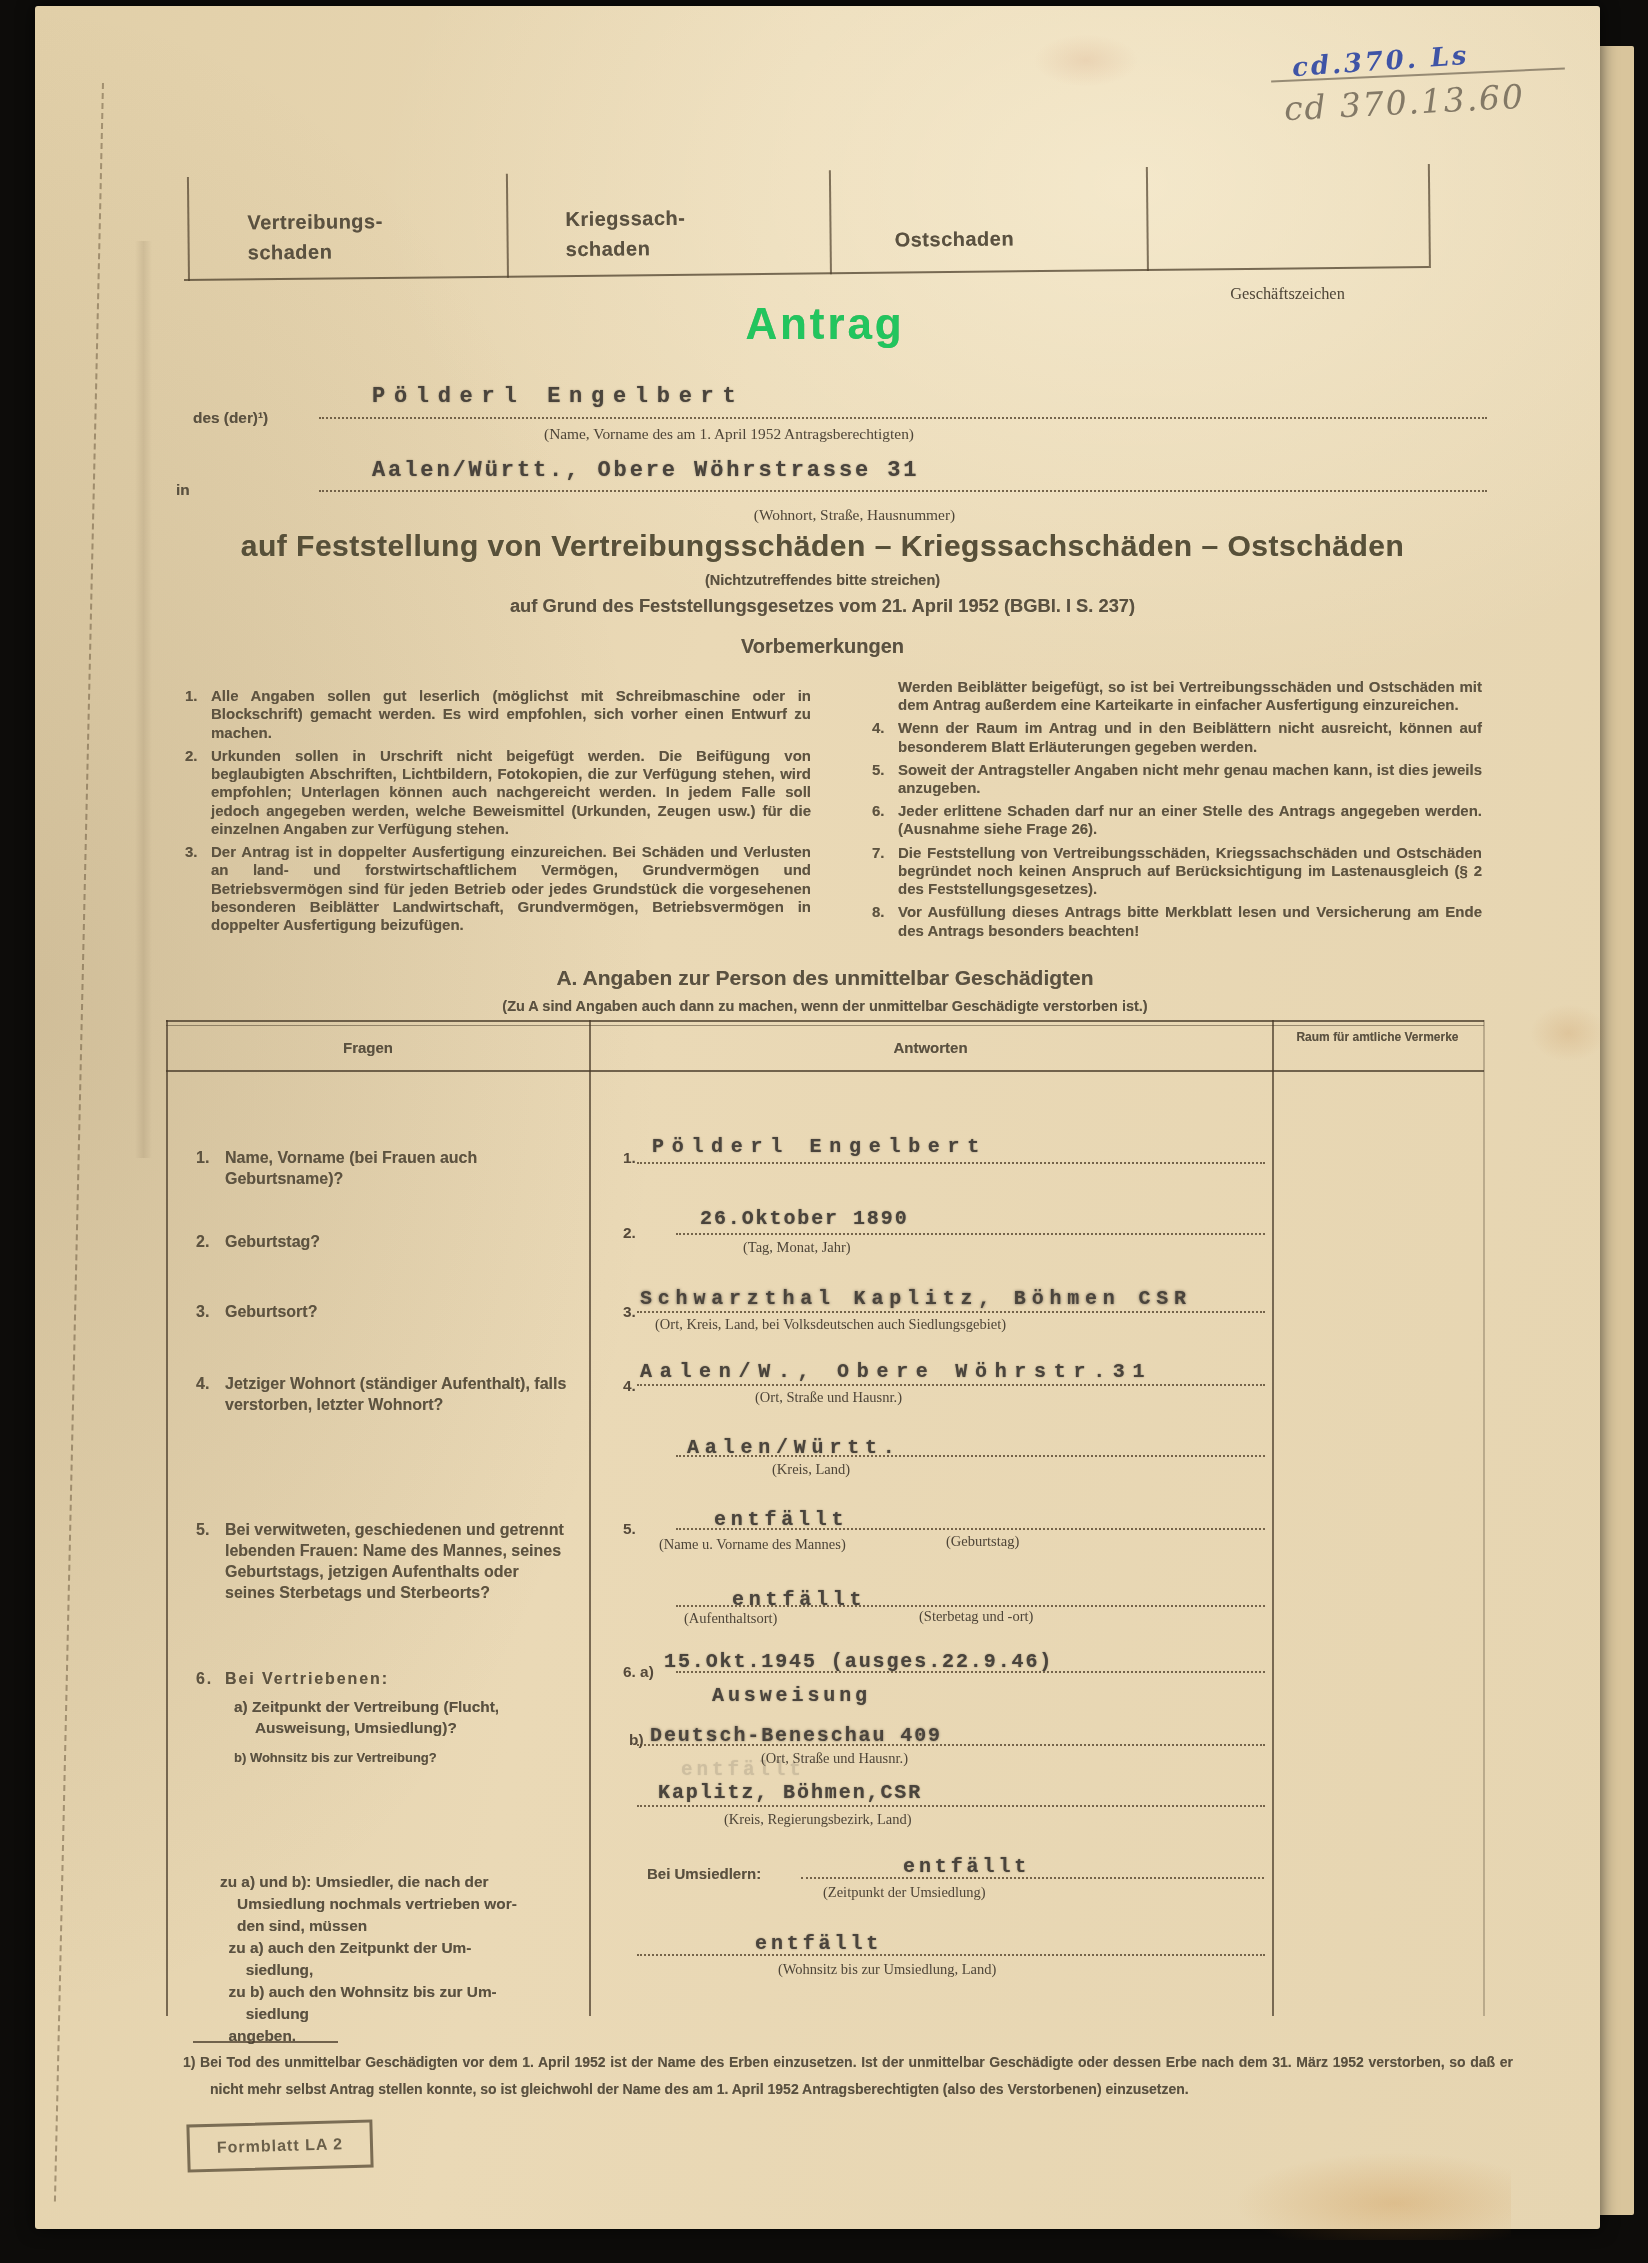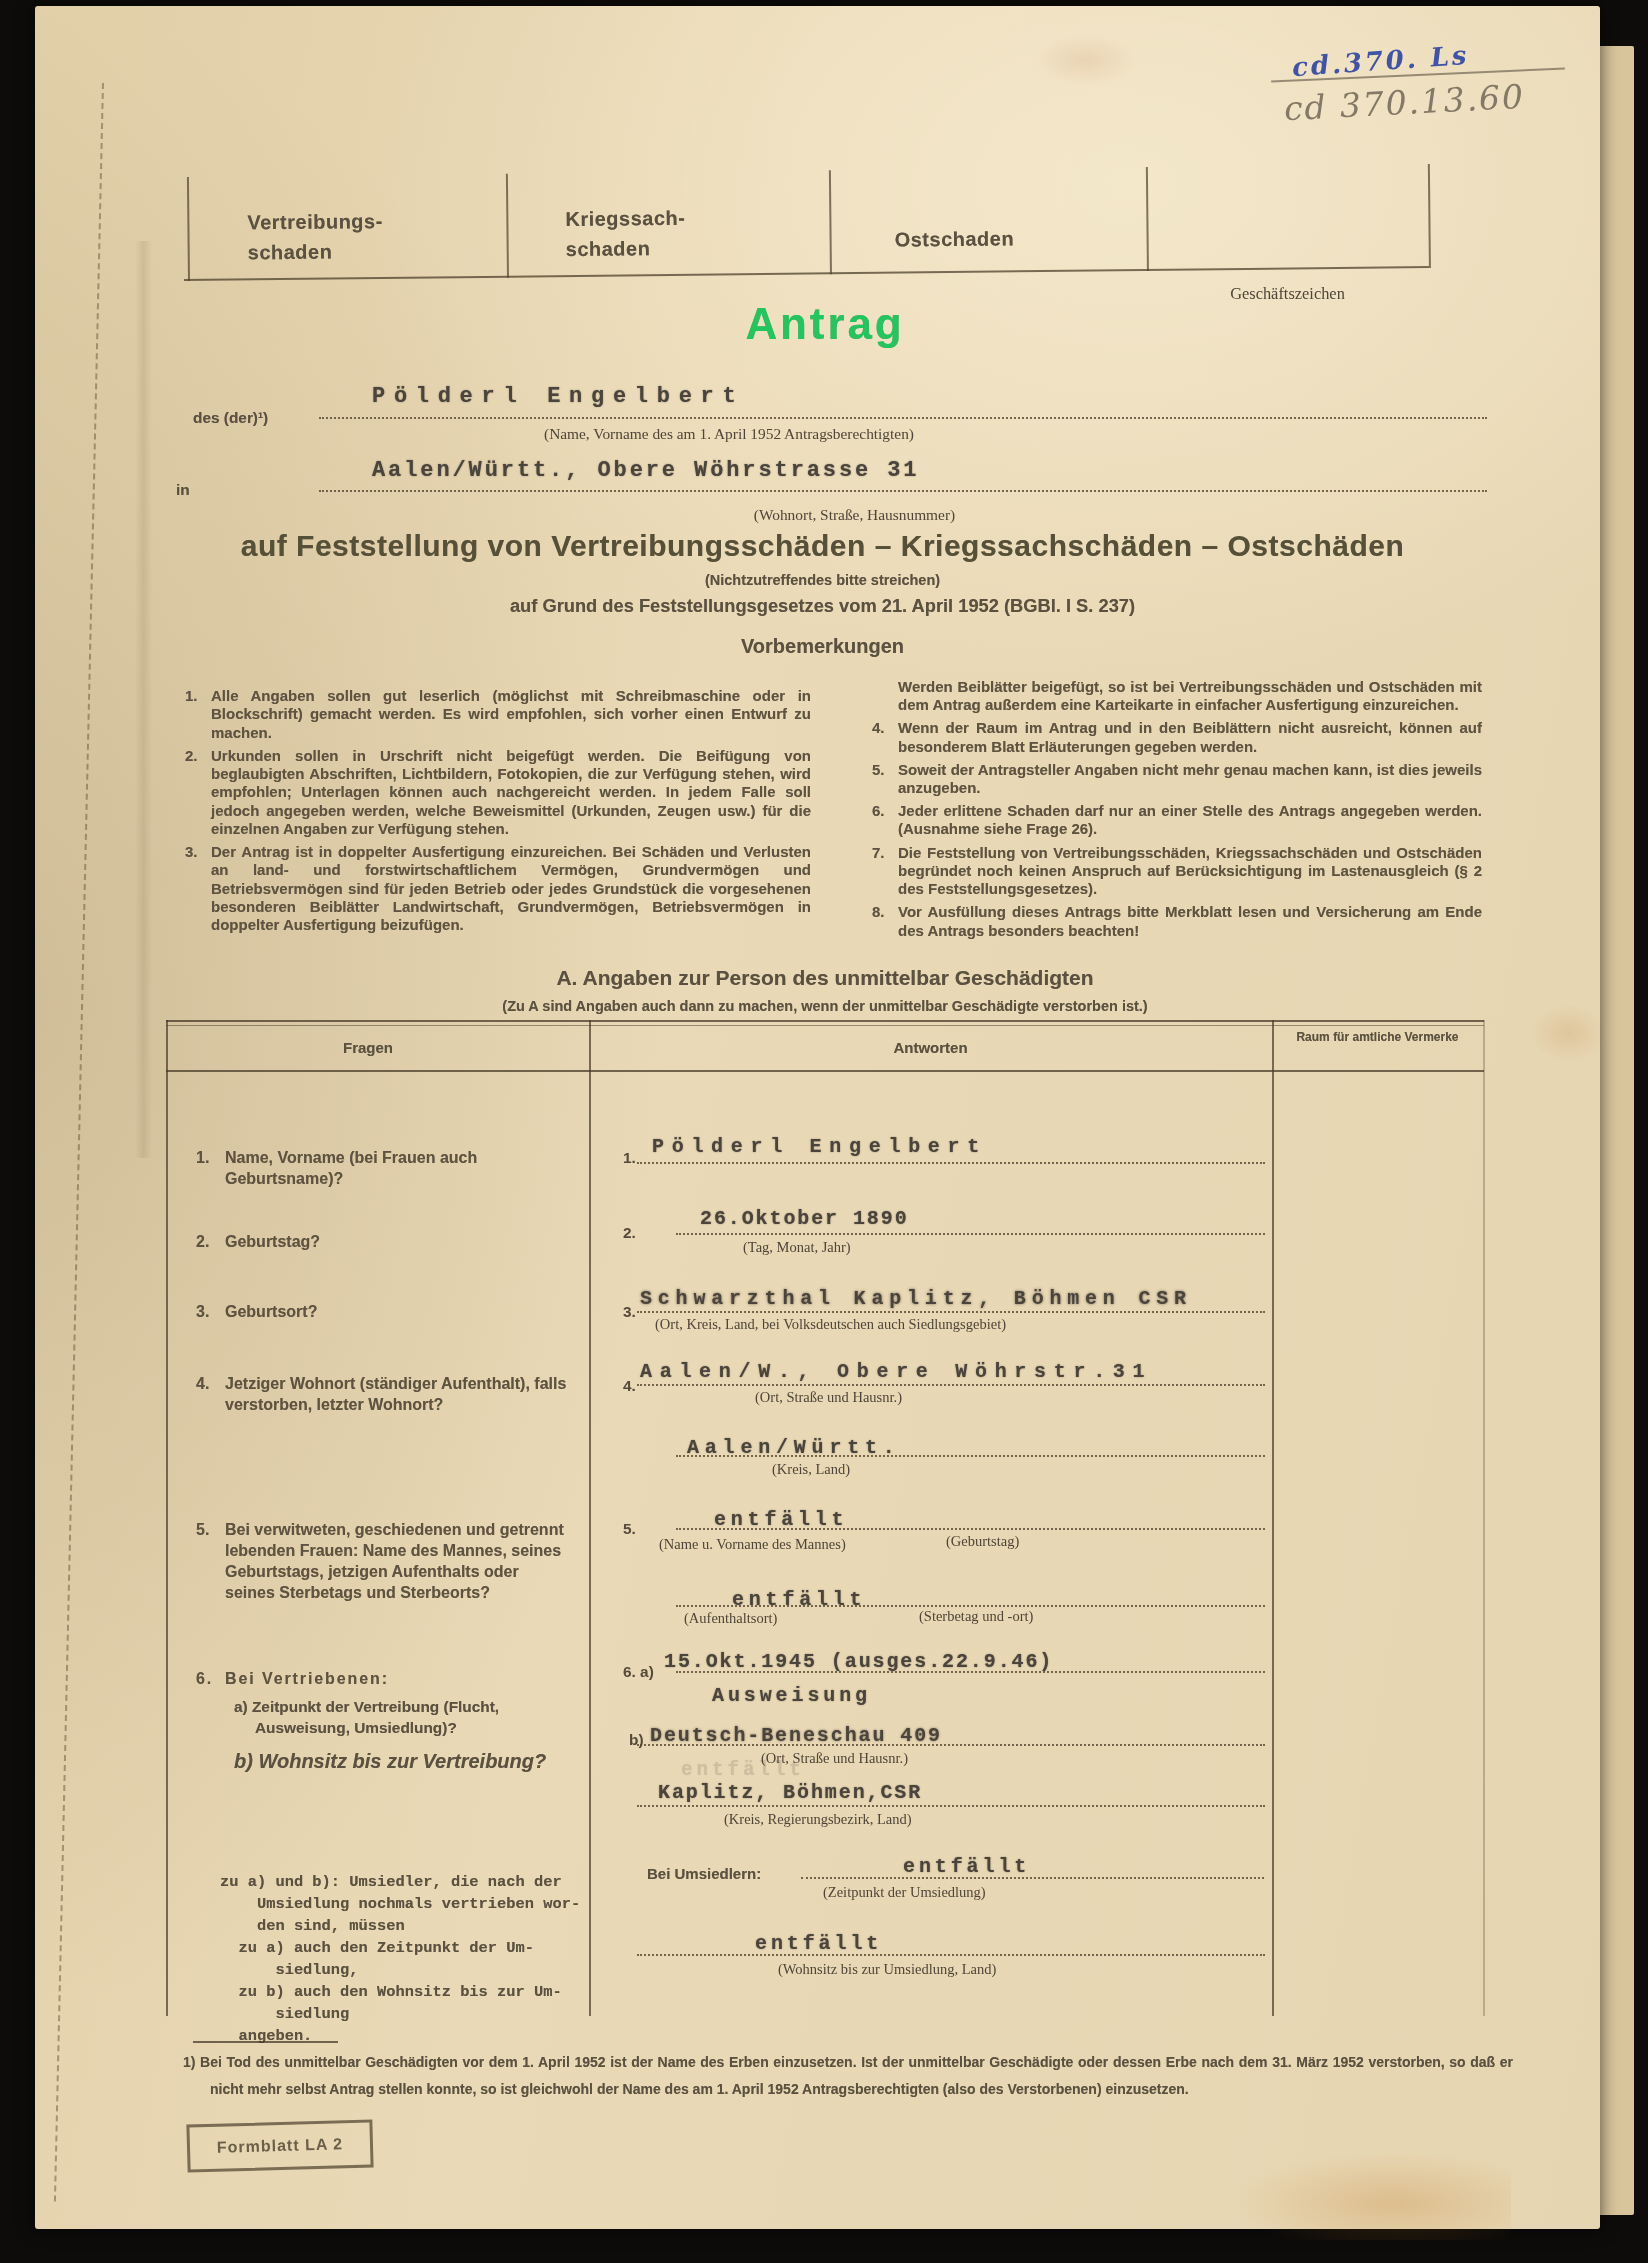--- a/index.html
+++ b/index.html
@@ -183,22 +183,22 @@
     </div>
   <div class="a q" style="left:196px;top:1519px;width:372px;">
     <span class="n">5.</span>
     <span class="t">Bei verwitweten, geschiedenen und getrennt lebenden Frauen: Name des Mannes, seines Geburtstags, jetzigen Aufenthalts oder seines Sterbetags und Sterbeorts?</span>
     </div>
   <div class="a q" style="left:196px;top:1668px;width:372px;letter-spacing:1.9px;">
     <span class="n">6.</span>
     <span class="t">Bei Vertriebenen:</span>
     </div>
   <div class="a b" style="left:234px;top:1696px;width:328px;font-size:15.4px;line-height:21px;text-indent:-21px;padding-left:21px;">a) Zeitpunkt der Vertreibung (Flucht, Ausweisung, Umsiedlung)?</div>
-  <div class="a b" style="left:234px;top:1750px;width:328px;font-size:20px;font-style:italic;">b) Wohnsitz bis zur Vertreibung?</div>
-  <div class="a b pre" style="left:220px;top:1871px;width:362px;font-size:15.4px;line-height:22px;font-family:Liberation Mono, monospace;">zu a) und b): Umsiedler, die nach der
+  <div class="a b" style="left:234px;top:1750px;width:328px;font-size:13px;">b) Wohnsitz bis zur Vertreibung?</div>
+  <div class="a b pre" style="left:220px;top:1871px;width:362px;font-size:15.4px;line-height:22px;">zu a) und b): Umsiedler, die nach der
 &nbsp;&nbsp;&nbsp;&nbsp;Umsiedlung nochmals vertrieben wor-
 &nbsp;&nbsp;&nbsp;&nbsp;den sind, müssen
 &nbsp;&nbsp;zu a) auch den Zeitpunkt der Um-
 &nbsp;&nbsp;&nbsp;&nbsp;&nbsp;&nbsp;siedlung,
 &nbsp;&nbsp;zu b) auch den Wohnsitz bis zur Um-
 &nbsp;&nbsp;&nbsp;&nbsp;&nbsp;&nbsp;siedlung
 &nbsp;&nbsp;angeben.</div>
 
   <div class="a an" style="left:623px;top:1149px;">1.</div>
   <div class="a tw" style="left:652px;top:1135px;font-size:20px;letter-spacing:7.7px;">Pölderl Engelbert</div>

